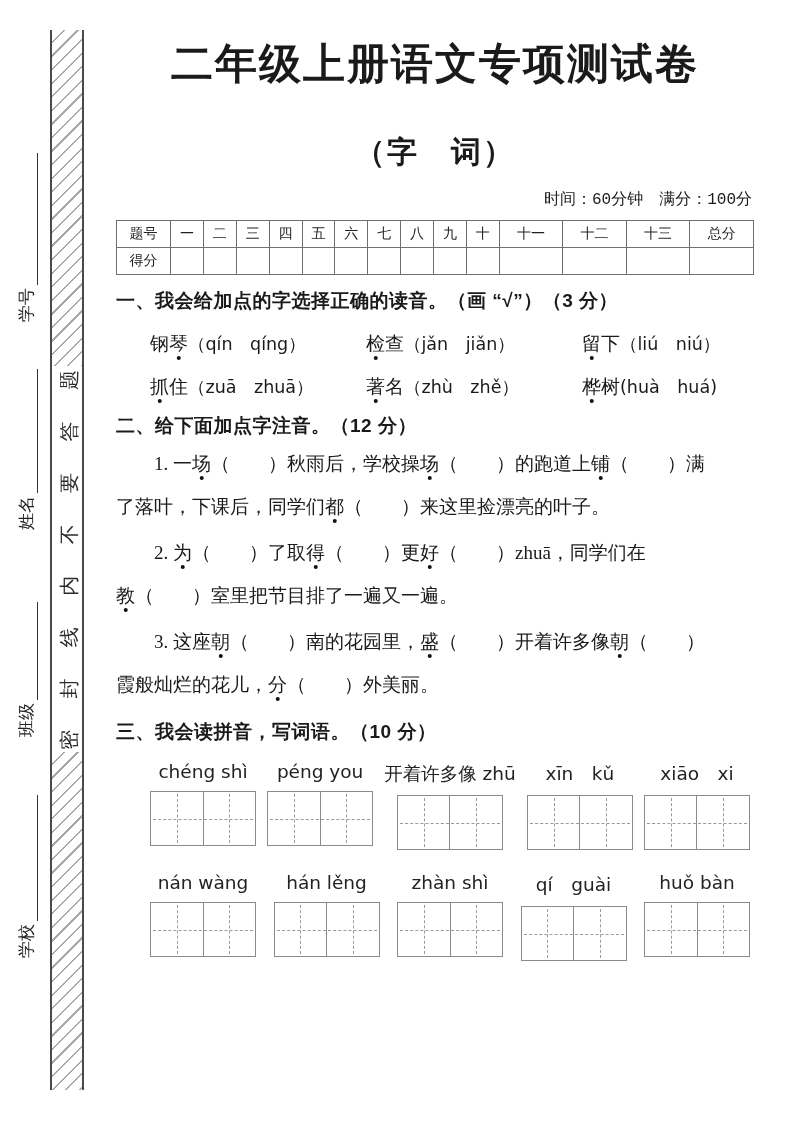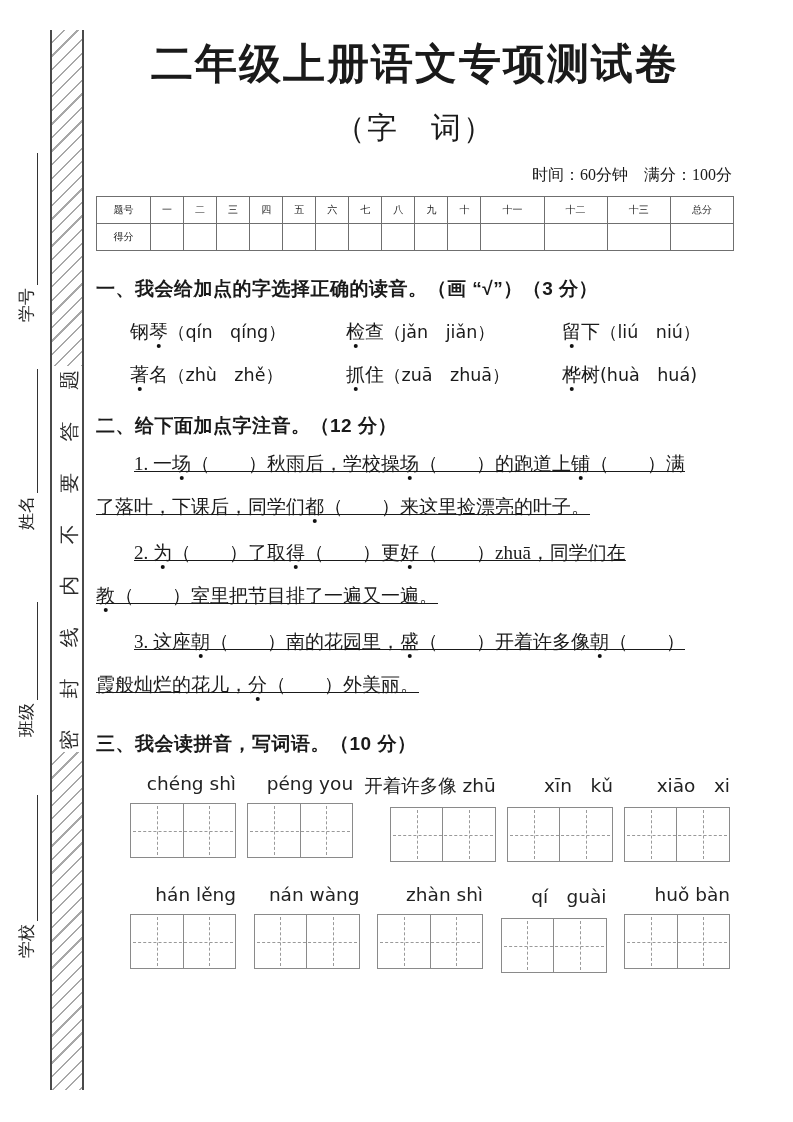--- a/index.html
+++ b/index.html
@@ -22,51 +22,51 @@
              transparent 0px, transparent 8px, #a8a8a8 8px, #a8a8a8 9.6px); }
   .hatch-top { height:336px; }
   .seal-text-wrap { height:386px; position:relative; }
   .hatch-bottom { flex:1; }
   .seal-text { position:absolute; left:4px; top:384px; width:380px;
                transform:rotate(-90deg); transform-origin:0 0;
                display:flex; justify-content:space-between;
                font-size:20px; color:#2b2b2b; }
 
   
-  .content { position:absolute; left:96px; top:0; width:638px; }
+  .content { position:absolute; left:116px; top:0; width:638px; }
   h1 { margin-top:36px; font-size:42px; font-weight:bold; text-align:center;
        letter-spacing:2px; }
-  h2 { margin-top:16px; font-size:30px; font-weight:normal; text-align:center;
+  h2 { margin-top:40px; font-size:30px; font-weight:bold; text-align:center;
        letter-spacing:2px; }
-  .meta { margin-top:16px; text-align:right; font-size:16px; padding-right:2px; }
+  .meta { margin-top:16px; text-align:right; font-size:16px; padding-right:2px;font-family:Liberation Mono, monospace; }
 
   table.score { margin-top:10px; width:100%; border-collapse:collapse; }
   table.score td { border:1.2px solid #6f6f6f; height:27px; text-align:center;
-                   font-size:10px; color:#222; }
+                   font-size:14px; color:#222; }
   table.score td.first { width:54px; }
 
   .sec-h { font-family:"Liberation Sans", sans-serif; font-weight:bold;
-           font-size:19px; margin-top:25px; letter-spacing:0.5px; }
+           font-size:19px; margin-top:13px; letter-spacing:0.5px; }
 
   .s1-row { display:flex; margin-top:17px; padding-left:34px; font-size:19px;gap:44px; }
   .s1-item { flex:1; white-space:nowrap; }
   .py { font-family:"DejaVu Sans", sans-serif; font-size:17.5px; }
 
   .line { font-size:19px; line-height:43px; white-space:nowrap; }
   .indent { text-indent:2em; }
-  .sen-group { margin-top:3px;text-decoration:underline; }
+  .sen-group { margin-top:3px; }
 
   .dot { position:relative; }
   .dot::after { content:""; position:absolute; left:50%; transform:translateX(-50%);
                 bottom:-6px; width:4.5px; height:4.5px; border-radius:50%;
                 background:#111; }
 
   .wb-row { display:flex; justify-content:space-between; margin-top:16px;
             padding-left:34px; padding-right:4px; }
-  .wb { display:flex; flex-direction:column; align-items:flex-end; gap:9px; }
+  .wb { display:flex; flex-direction:column; align-items:center; gap:9px; }
   .py-label { font-family:"DejaVu Sans", sans-serif; font-size:18.5px;
               color:#222; white-space:pre; }
   .grid { display:flex; width:106px; height:55px; border:1.8px solid #8a8a8a;
           position:relative; background:#fff; }
   .grid::before { content:""; position:absolute; left:2px; right:2px; top:50%;
                   border-top:1.4px dashed #9a9a9a; }
   .gcell { flex:1; position:relative; border-right:1.5px solid #8a8a8a; }
   .gcell:last-child { border-right:none; }
   .gcell::before { content:""; position:absolute; top:2px; bottom:2px; left:50%;
                    border-left:1.4px dashed #9a9a9a; }
@@ -154,22 +154,22 @@
     </tbody>
       </table>
 
     <div class="sec-h">一、我会给加点的字选择正确的读音。（画 “√”）（3 分）</div>
     <div class="s1-row">
       <span class="s1-item"><span>钢</span><span class="dot">琴</span><span class="py">（qín　qíng）</span></span>
       <span class="s1-item"><span class="dot">检</span><span>查</span><span class="py">（jǎn　jiǎn）</span></span>
       <span class="s1-item"><span class="dot">留</span><span>下</span><span class="py">（liú　niú）</span></span>
     </div>
     <div class="s1-row">
+      <span class="s1-item"><span class="dot">抓</span><span>住</span><span class="py">（zuā　zhuā）</span></span>
       <span class="s1-item"><span class="dot">著</span><span>名</span><span class="py">（zhù　zhě）</span></span>
-      <span class="s1-item"><span class="dot">抓</span><span>住</span><span class="py">（zuā　zhuā）</span></span>
       <span class="s1-item"><span class="dot">桦</span><span>树</span><span class="py">(huà　huá)</span></span>
     </div>
 
     <div class="sec-h">二、给下面加点字注音。（12 分）</div>
     <div class="sen-group">
       <p class="line indent"><span>1. 一</span><span class="dot">场</span><span>（　　）秋雨后，学校操</span><span class="dot">场</span><span>（　　）的跑道上</span><span class="dot">铺</span><span>（　　）满</span></p>
       <p class="line"><span>了落叶，下课后，同学们</span><span class="dot">都</span><span>（　　）来这里捡漂亮的叶子。</span></p>
     </div>
     <div class="sen-group">
       <p class="line indent"><span>2. </span><span class="dot">为</span><span>（　　）了取</span><span class="dot">得</span><span>（　　）更</span><span class="dot">好</span><span>（　　）zhuā，同学们在</span></p>
@@ -213,34 +213,34 @@
       <div class="wb">
         <div class="py-label">xiāo　xi</div>
         <div class="grid">
           <div class="gcell"></div>
           <div class="gcell"></div>
         </div>
       </div>
     </div>
     <div class="wb-row" style="margin-top:22px;">
       <div class="wb">
+        <div class="py-label">nán wàng</div>
+        <div class="grid">
+          <div class="gcell"></div>
+          <div class="gcell"></div>
+        </div>
+      </div>
+      <div class="wb">
         <div class="py-label">hán lěng</div>
         <div class="grid">
           <div class="gcell"></div>
           <div class="gcell"></div>
         </div>
       </div>
       <div class="wb">
-        <div class="py-label">nán wàng</div>
-        <div class="grid">
-          <div class="gcell"></div>
-          <div class="gcell"></div>
-        </div>
-      </div>
-      <div class="wb">
         <div class="py-label">zhàn shì</div>
         <div class="grid">
           <div class="gcell"></div>
           <div class="gcell"></div>
         </div>
       </div>
       <div class="wb">
         <div class="py-label">qí　guài</div>
         <div class="grid">
           <div class="gcell"></div>

